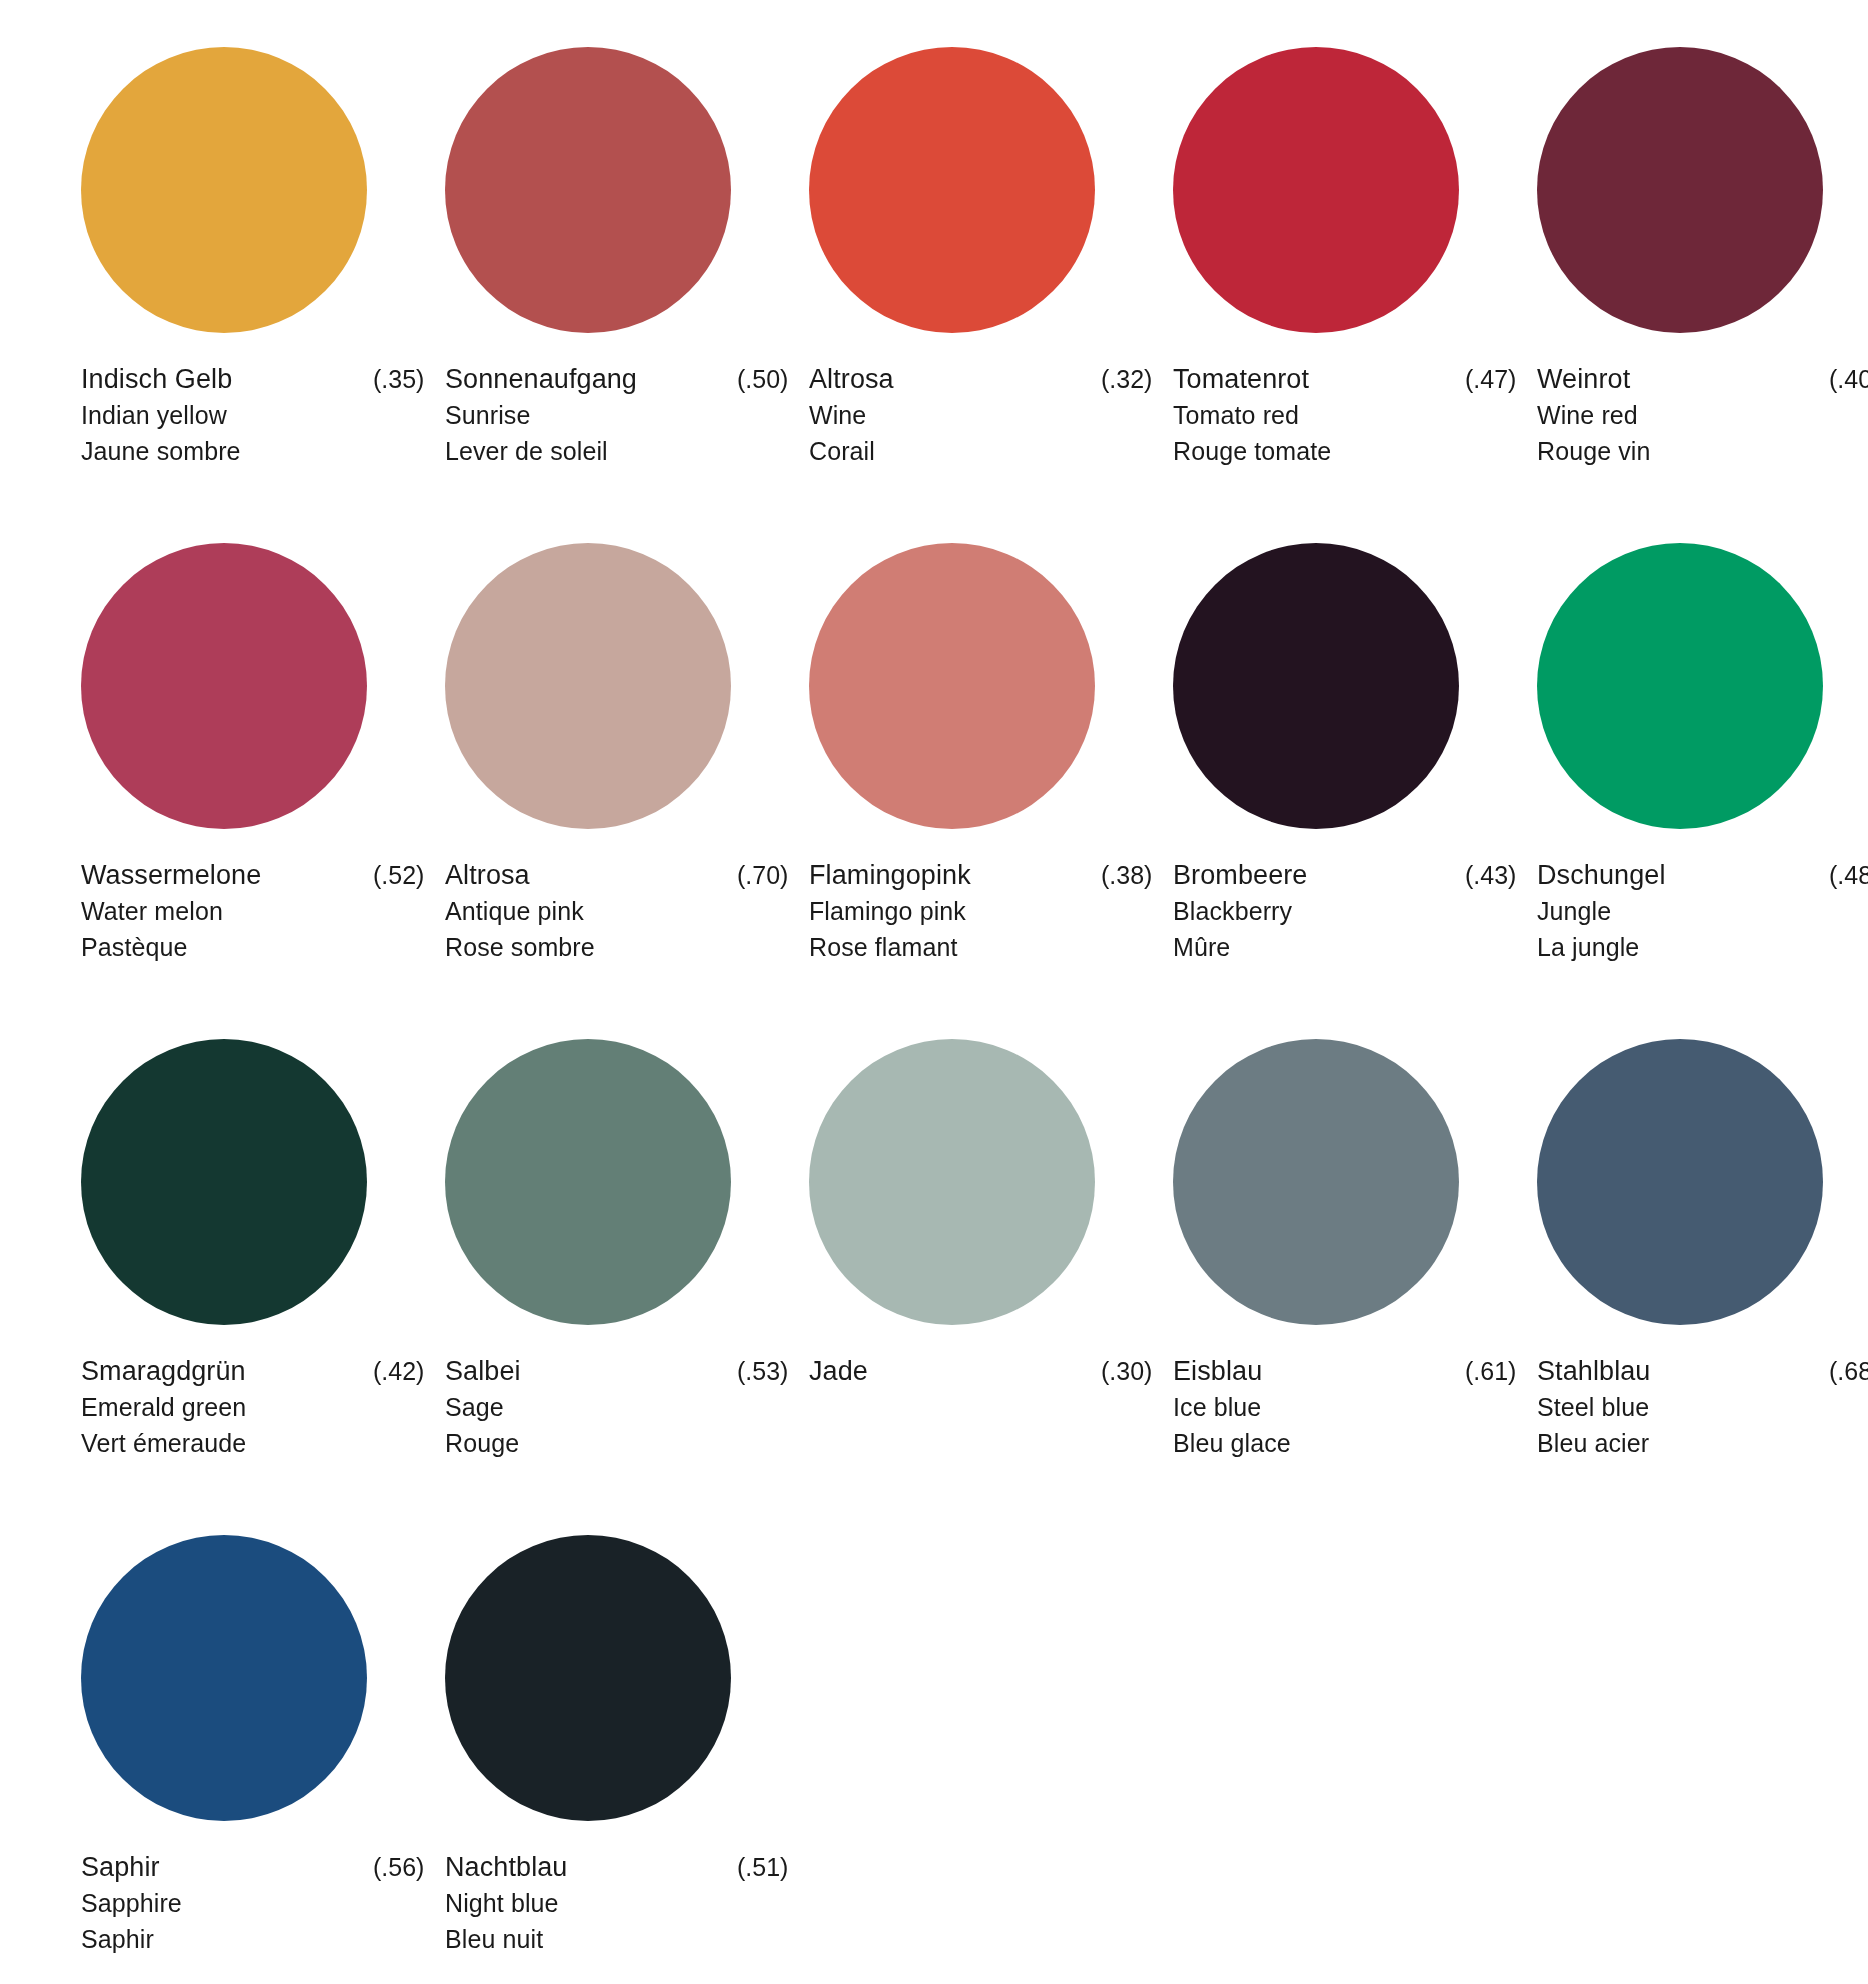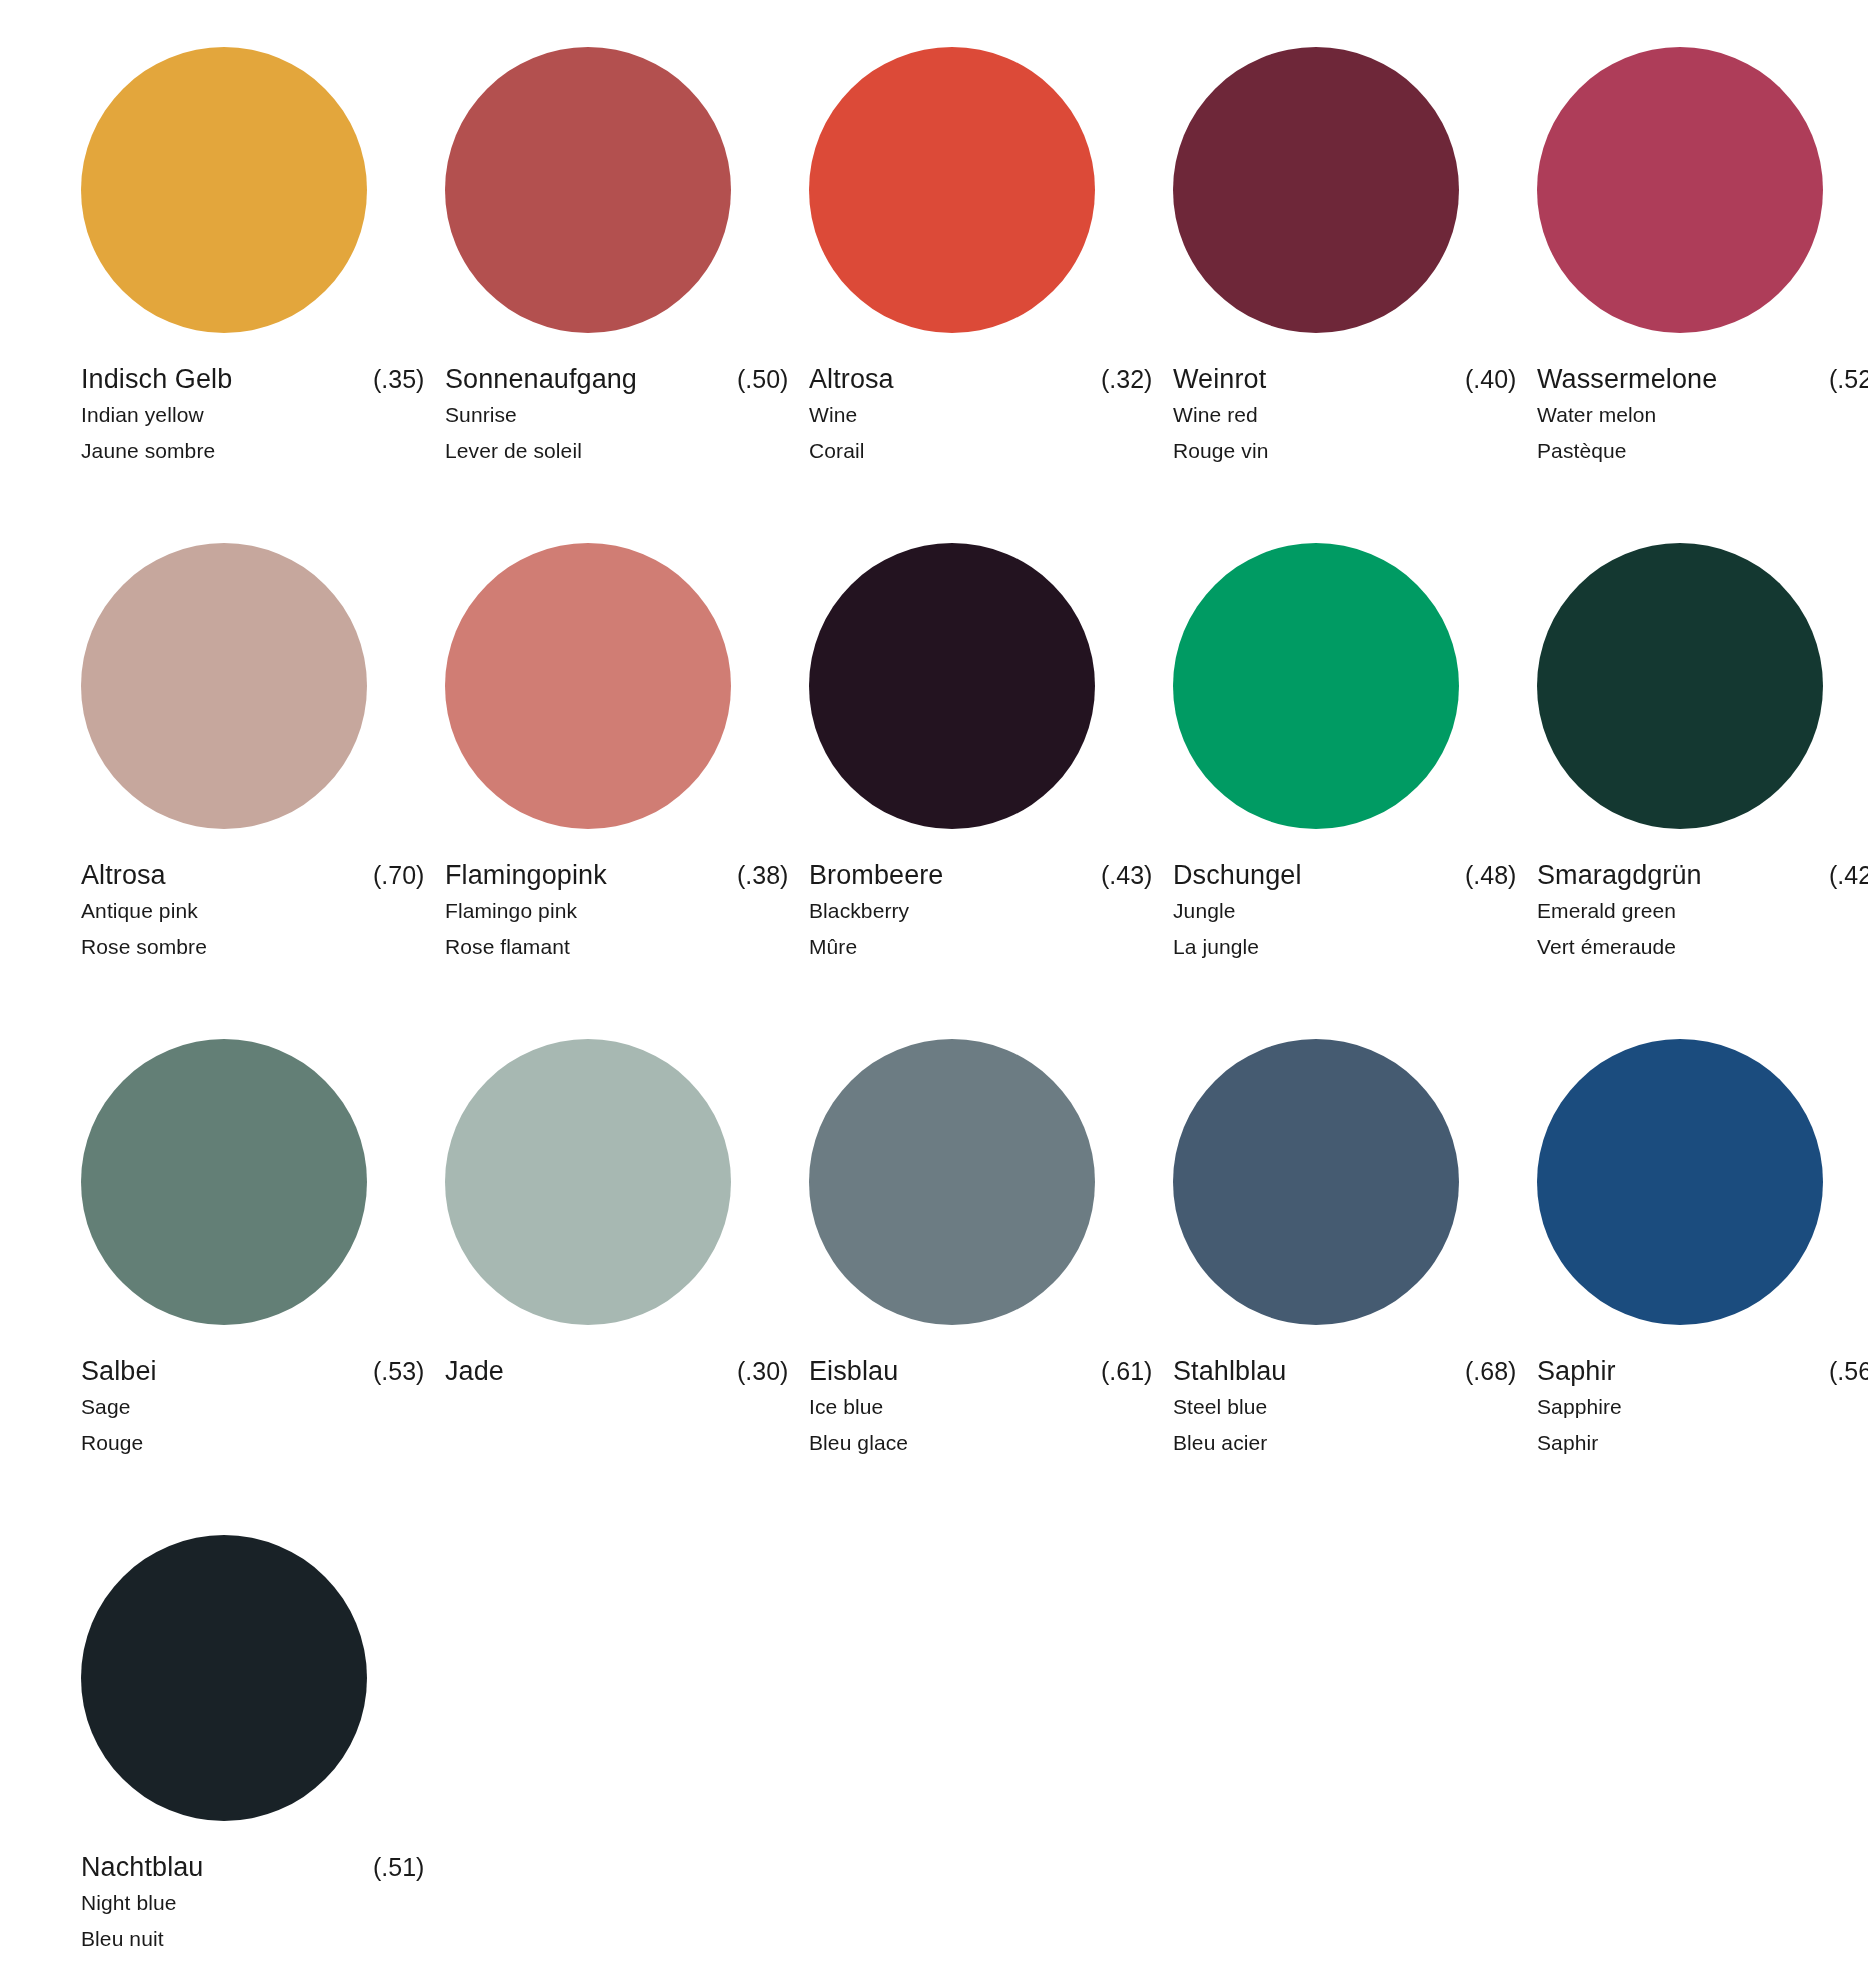--- a/index.html
+++ b/index.html
@@ -66,21 +66,21 @@
     position: absolute;
     left: 244px;
     top: 0;
     font-size: 25px;
     line-height: 36px;
     white-space: nowrap;
     margin-left: 48px;
   }
 
   .name-en, .name-fr {
-    font-size: 21px;
+    font-size: 25px;
     line-height: 36px;
     white-space: nowrap;
     letter-spacing: 0.1px;
   }
 
   .name-blank { visibility: hidden; }
 </style>
 </head>
 <body style="background: rgb(255, 255, 255); color: rgb(26, 26, 26);">
 
@@ -112,20 +112,31 @@
       <div class="swatch-caption">
         <div class="caption-headline">
           <span class="name-de">Altrosa</span>
           <span class="ratio-value">(.32)</span>
         </div>
         <div class="name-en">Wine</div>
         <div class="name-fr">Corail</div>
       </div>
     </div>
     <div class="swatch-cell">
+      <div class="swatch-disc" style="background-color: rgb(190, 38, 57);"></div>
+      <div class="swatch-caption">
+        <div class="caption-headline">
+          <span class="name-de">Tomatenrot</span>
+          <span class="ratio-value">(.47)</span>
+        </div>
+        <div class="name-en">Tomato red</div>
+        <div class="name-fr">Rouge tomate</div>
+      </div>
+    </div>
+    <div class="swatch-cell">
       <div class="swatch-disc" style="background-color: rgb(110, 39, 57);"></div>
       <div class="swatch-caption">
         <div class="caption-headline">
           <span class="name-de">Weinrot</span>
           <span class="ratio-value">(.40)</span>
         </div>
         <div class="name-en">Wine red</div>
         <div class="name-fr">Rouge vin</div>
       </div>
     </div>

